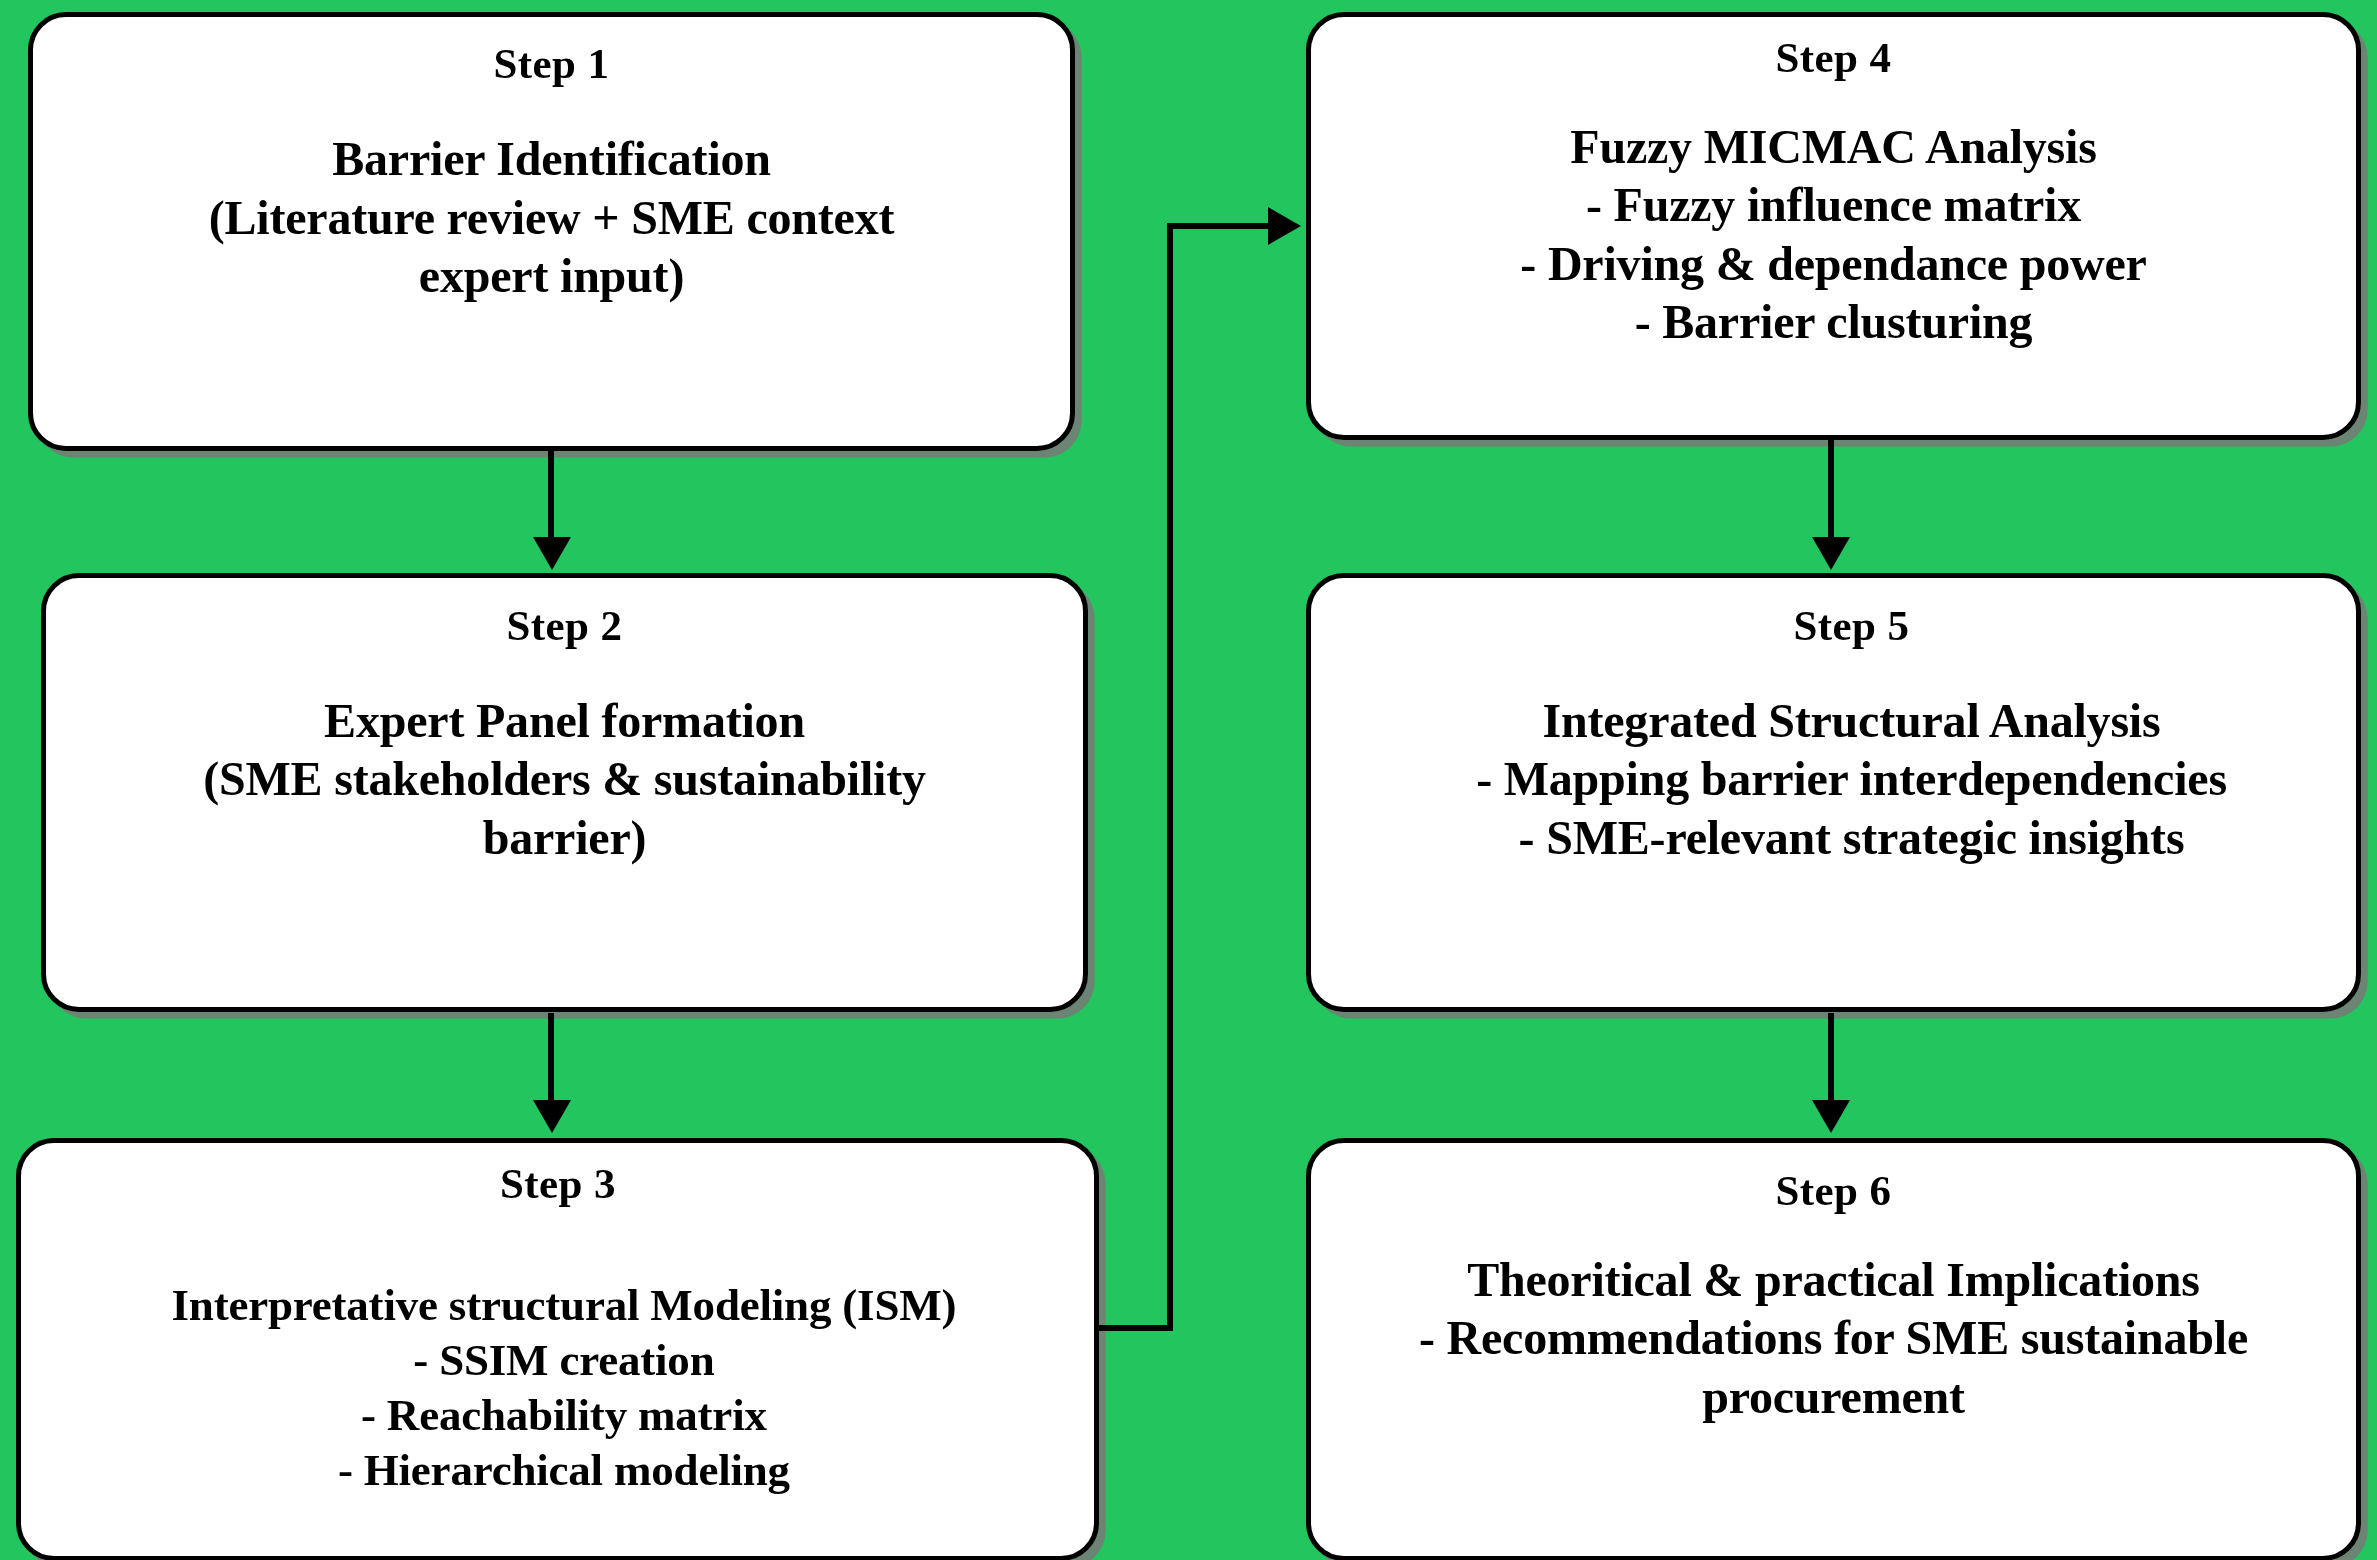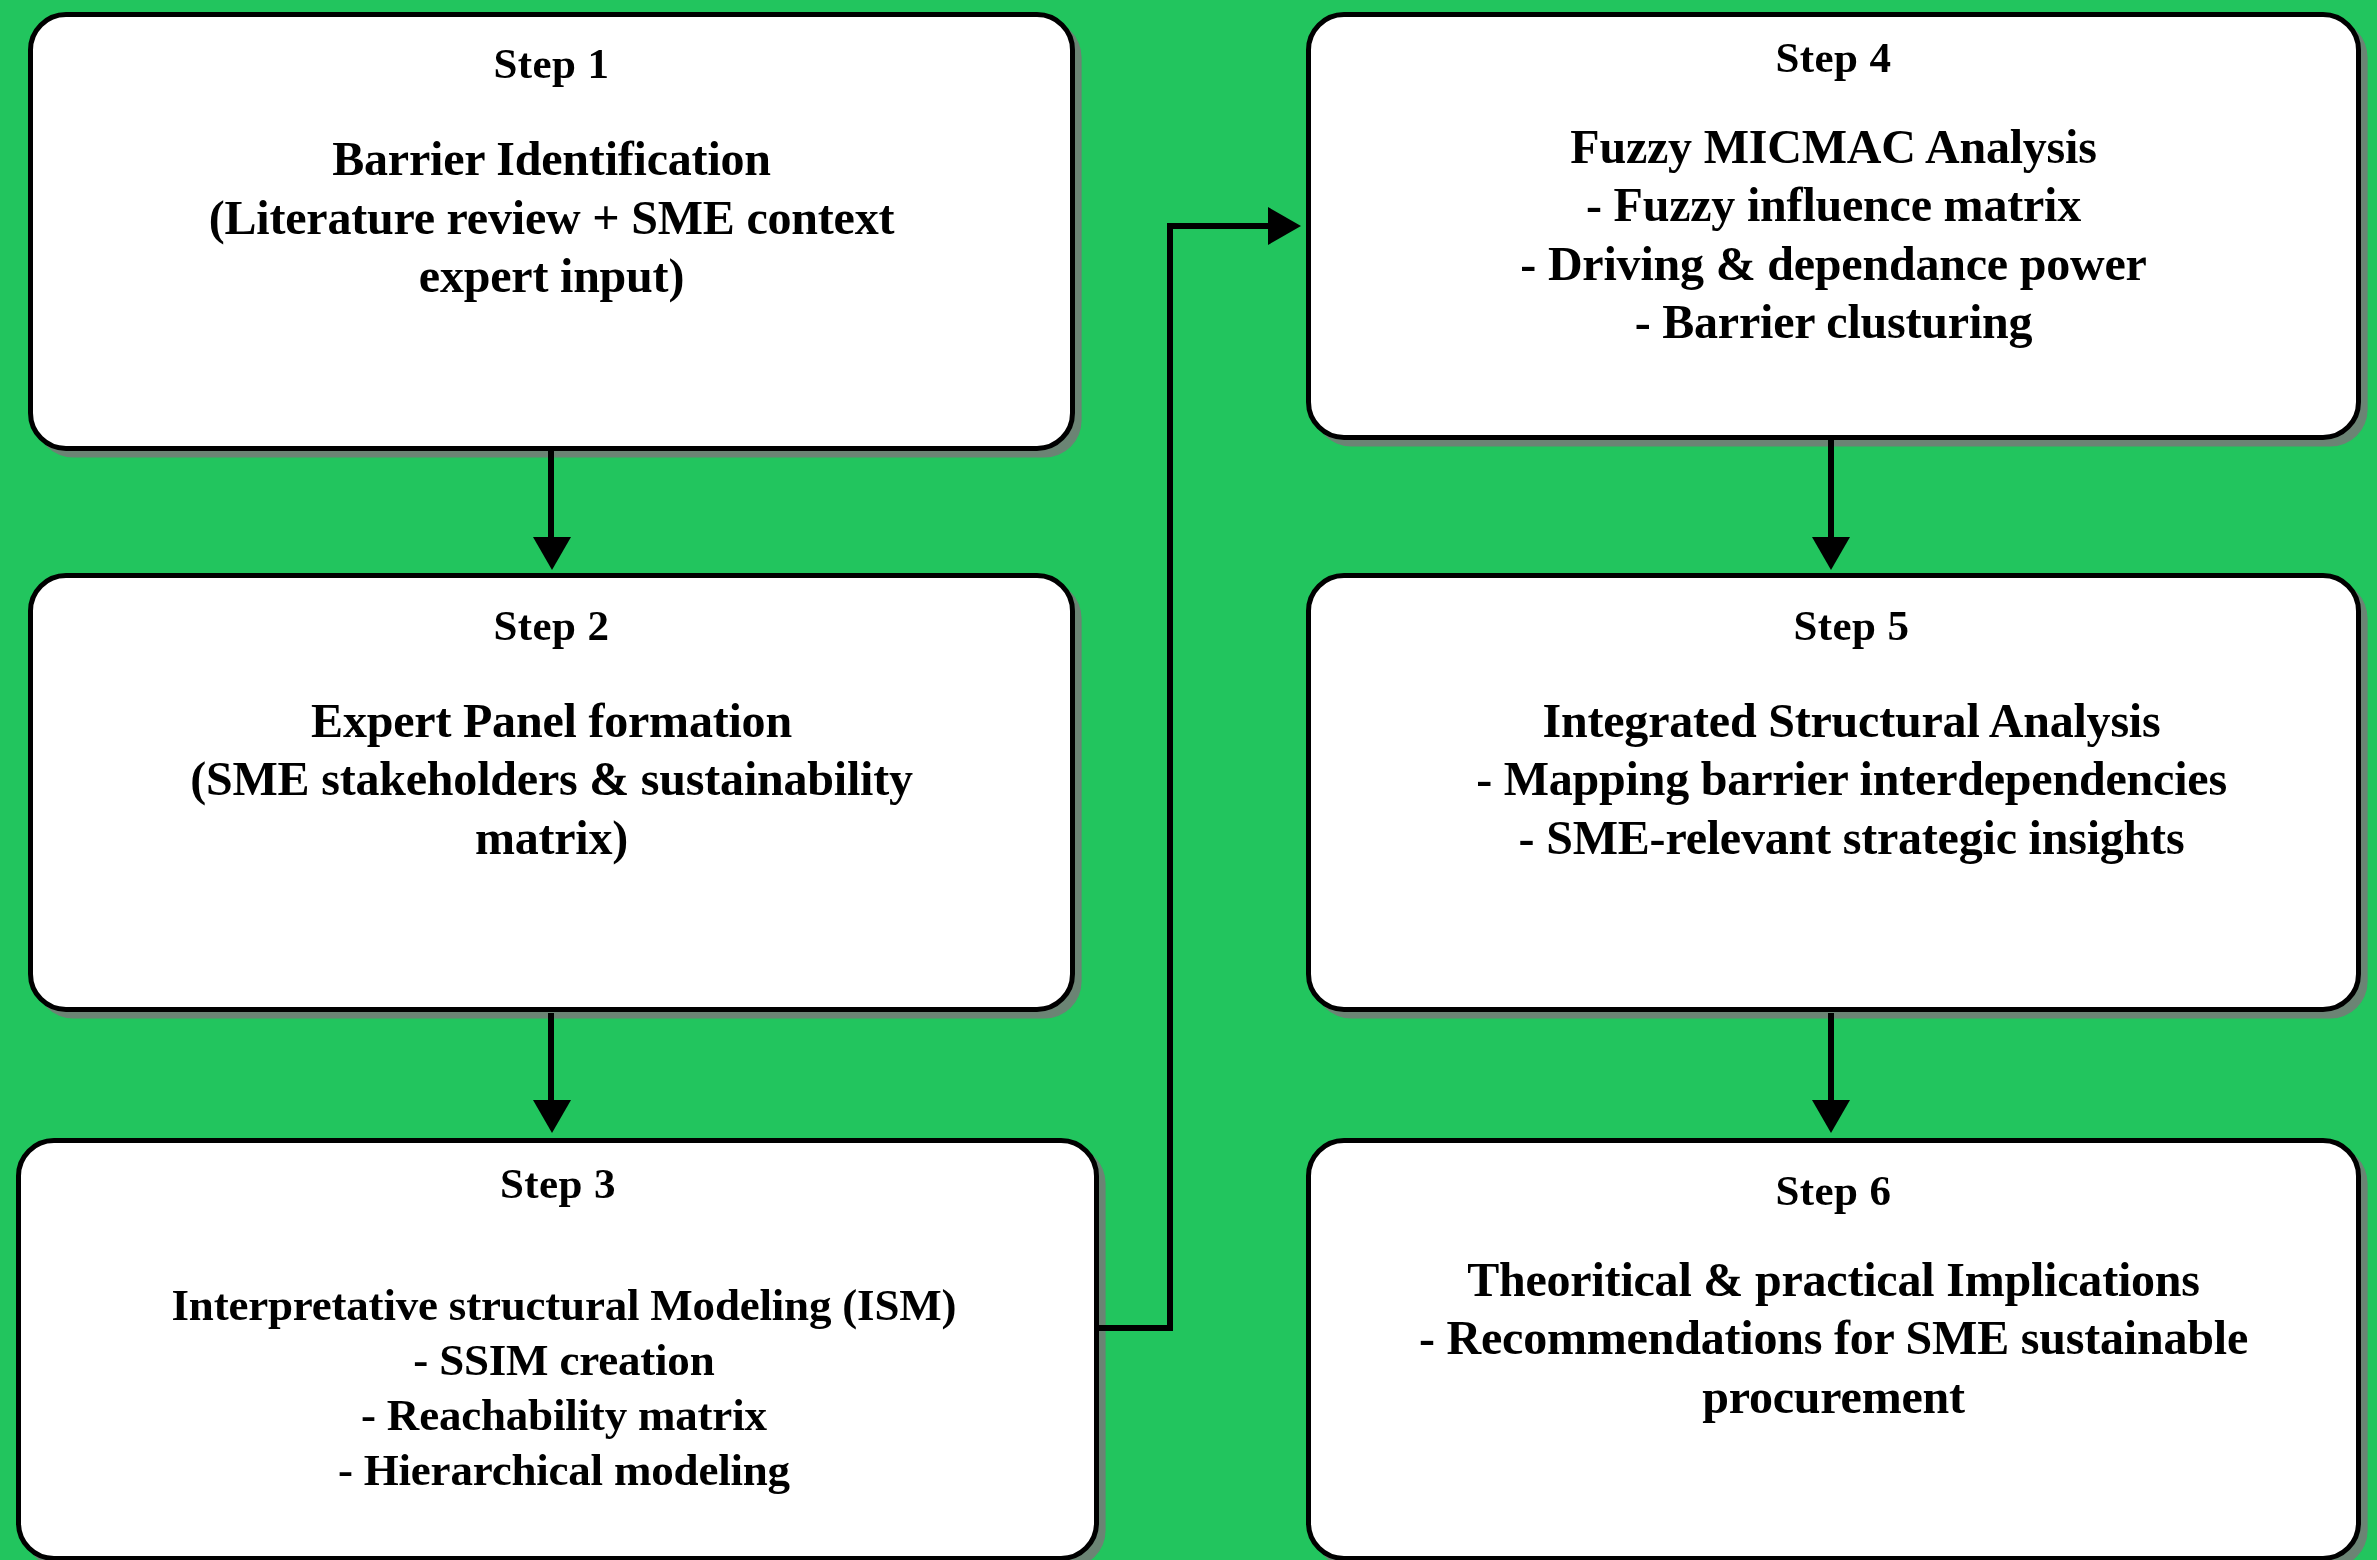--- a/index.html
+++ b/index.html
@@ -50,21 +50,21 @@
     font-weight: bold;
     line-height: 1.22;
     white-space: nowrap;
     letter-spacing: -0.2px;
   }
   
   #box-step1 { left: 28px;   top: 11.5px;   width: 1047px; height: 439px; }
   #box-step1 .step-title { margin-top: 24.6px; }
   #box-step1 .body-lines { margin-top: 44px; }
 
-  #box-step2 { left: 28px;   top: 573px;  width: 1047px; height: 439px; }
+  #box-step2 { left: 41px;   top: 573px;  width: 1047px; height: 439px; }
   #box-step2 .step-title { margin-top: 24.6px; }
   #box-step2 .body-lines { margin-top: 44px; }
 
   #box-step3 { left: 16.4px;   top: 1138px; width: 1083px; height: 423px; gap: 38px; }
   #box-step3 .step-title { margin-top: 18px; }
   #box-step3 .body-lines { margin-top: 34px; padding-left: 12px; }
   #box-step3 .body-line { font-size: 45px; }
 
   #box-step4 { left: 1306px; top: 11.5px;   width: 1055px; height: 428px; }
   #box-step4 .step-title { margin-top: 18px; }
@@ -135,21 +135,21 @@
       <div class="body-line">(Literature review + SME context</div>
       <div class="body-line">expert input)</div>
     </div>
   </div>
 
   <div class="box" id="box-step2">
     <div class="step-title">Step 2</div>
     <div class="body-lines">
       <div class="body-line">Expert Panel formation</div>
       <div class="body-line">(SME stakeholders &amp; sustainability</div>
-      <div class="body-line">matrix)</div>
+      <div class="body-line">barrier)</div>
     </div>
   </div>
 
   <div class="box" id="box-step3">
     <div class="step-title">Step 3</div>
     <div class="body-lines">
       <div class="body-line">Interpretative structural Modeling (ISM)</div>
       <div class="body-line">- SSIM creation</div>
       <div class="body-line">- Reachability matrix</div>
       <div class="body-line">- Hierarchical modeling</div>

